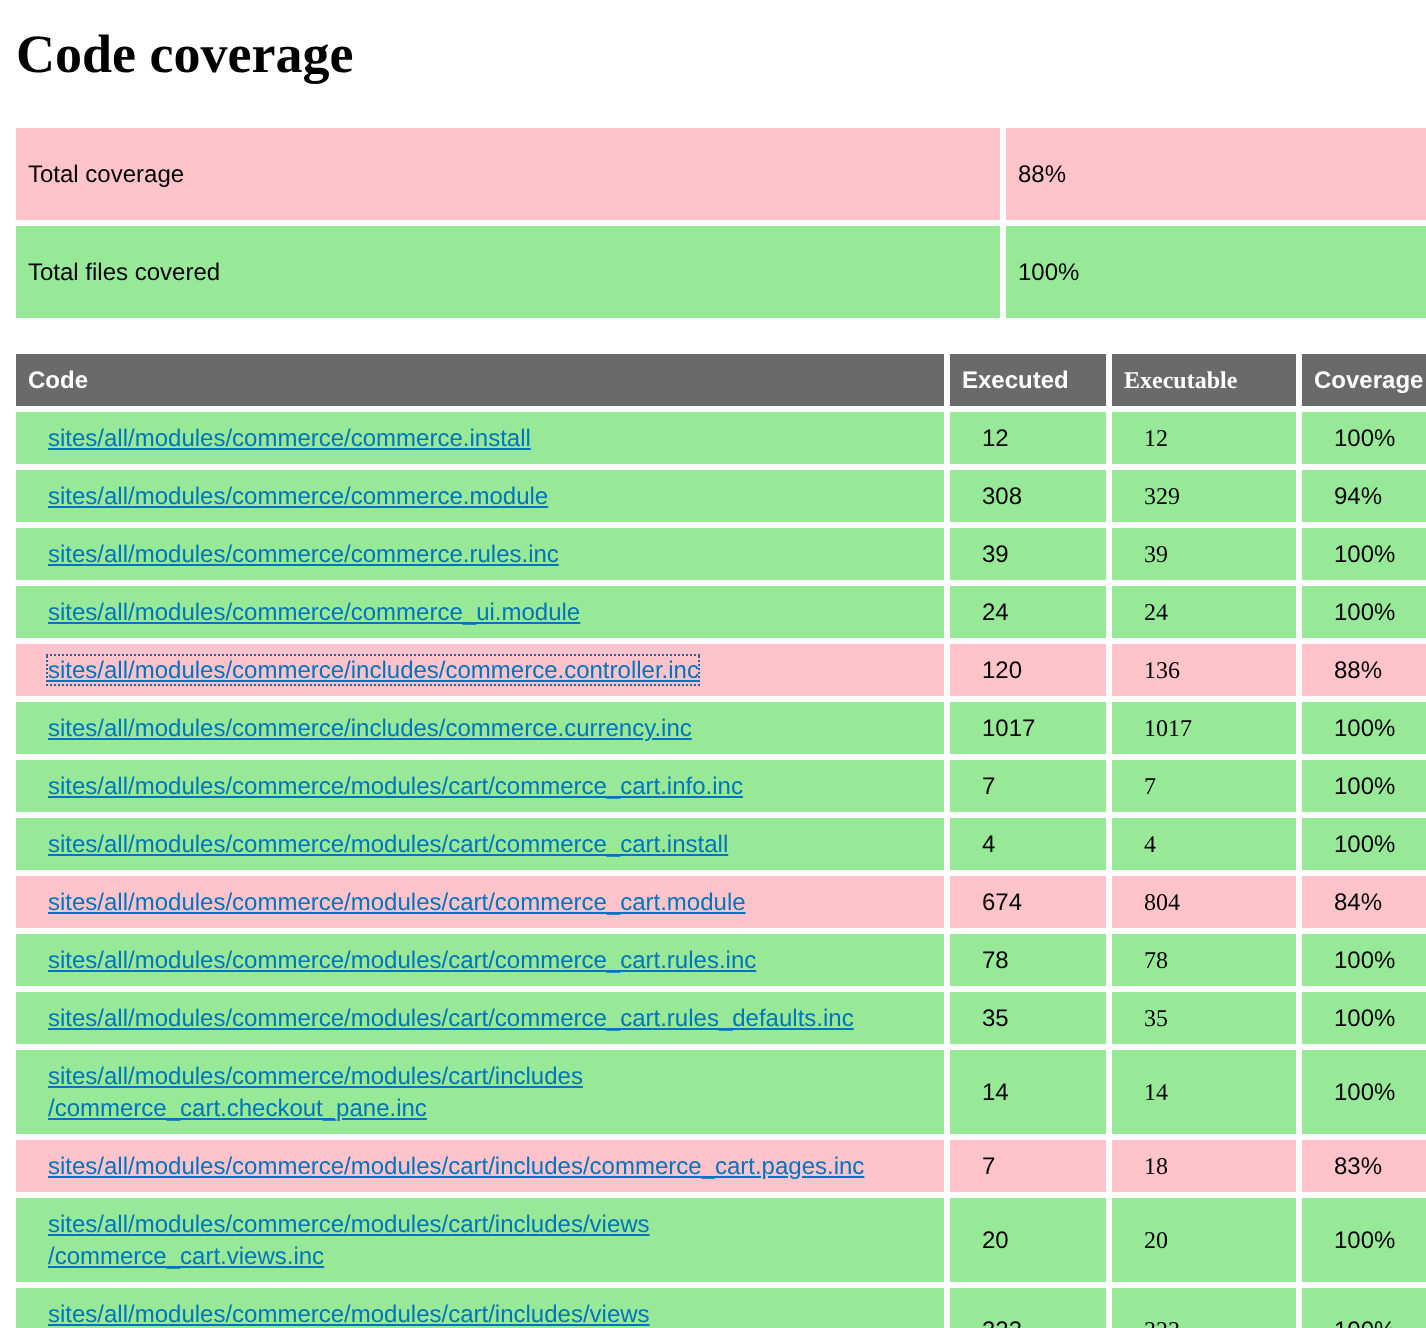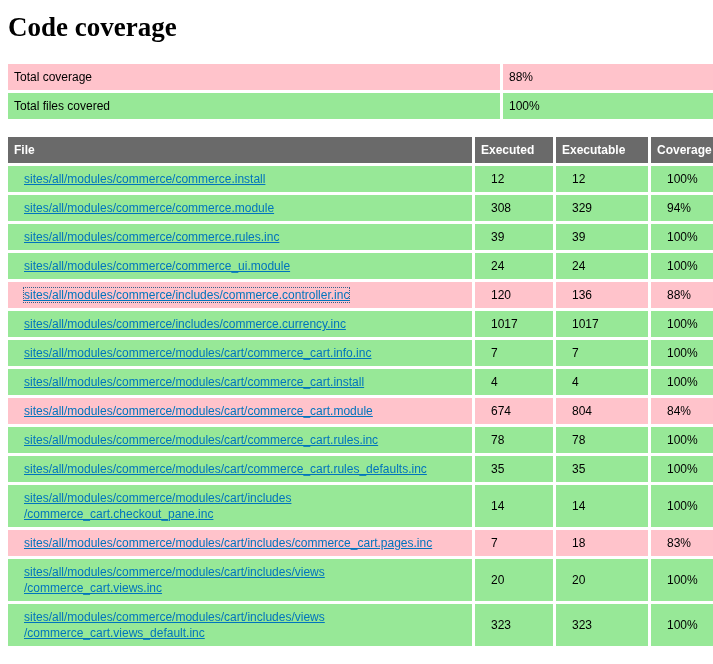--- a/index.html
+++ b/index.html
@@ -33,21 +33,21 @@
     border-collapse: separate;
     border-spacing: 3px;
     table-layout: fixed;
     width: 697px;
     margin-left: -3px; 
   }
   .summary-table {
     margin-bottom: 12px;
   }
   .summary-table td {
-    padding: 5px 6px;
+    padding: 15px 6px;
     line-height: 16px;
     vertical-align: middle;
   }
   .summary-table td.label-cell { width: 480px; }
   .summary-table td.value-cell { width: 204px; }
 
   .coverage-table th {
     background: var(--header-bg, #6a6a6a);
     color: #ffffff;
     font-weight: bold;
@@ -55,21 +55,21 @@
     padding: 5px 6px;
     line-height: 16px;
   }
   .coverage-table td {
     padding: 5px 16px;
     line-height: 16px;
     vertical-align: middle;
   }
   .coverage-table .col-file      { width: 452px; }
   .coverage-table .col-executed  { width: 66px; margin-left: 46px; }
-  .coverage-table .col-executable{ width: 80px; }
+  .coverage-table .col-executable{ width: 80px; font-family: Liberation Serif, serif; }
   .coverage-table .col-coverage  { width: 75px; }
 
   .row-green td { background: var(--green, #97e897); }
   .row-pink  td { background: var(--pink, #ffc0cb); }
 
   a.file-link {
     color: var(--link, #0074bd);
     text-decoration: underline;
     white-space: pre-line;
     overflow-wrap: anywhere;
@@ -95,21 +95,21 @@
         <tr class="row-green">
           <td class="label-cell">Total files covered</td>
           <td class="value-cell">100%</td>
         </tr>
       </tbody>
   </table>
 
   <table class="coverage-table">
     <thead>
       <tr id="coverage-head">
-          <th class="col-file">File</th>
+          <th class="col-file">Code</th>
           <th class="col-executed">Executed</th>
           <th class="col-executable">Executable</th>
           <th class="col-coverage">Coverage</th>
         </tr>
     </thead>
     <tbody id="coverage-body">
         <tr class="row-green">
           <td class="col-file"><a href="#" class="file-link">sites/all/modules/commerce/commerce.install</a></td>
           <td class="col-executed">12</td>
           <td class="col-executable">12</td>

